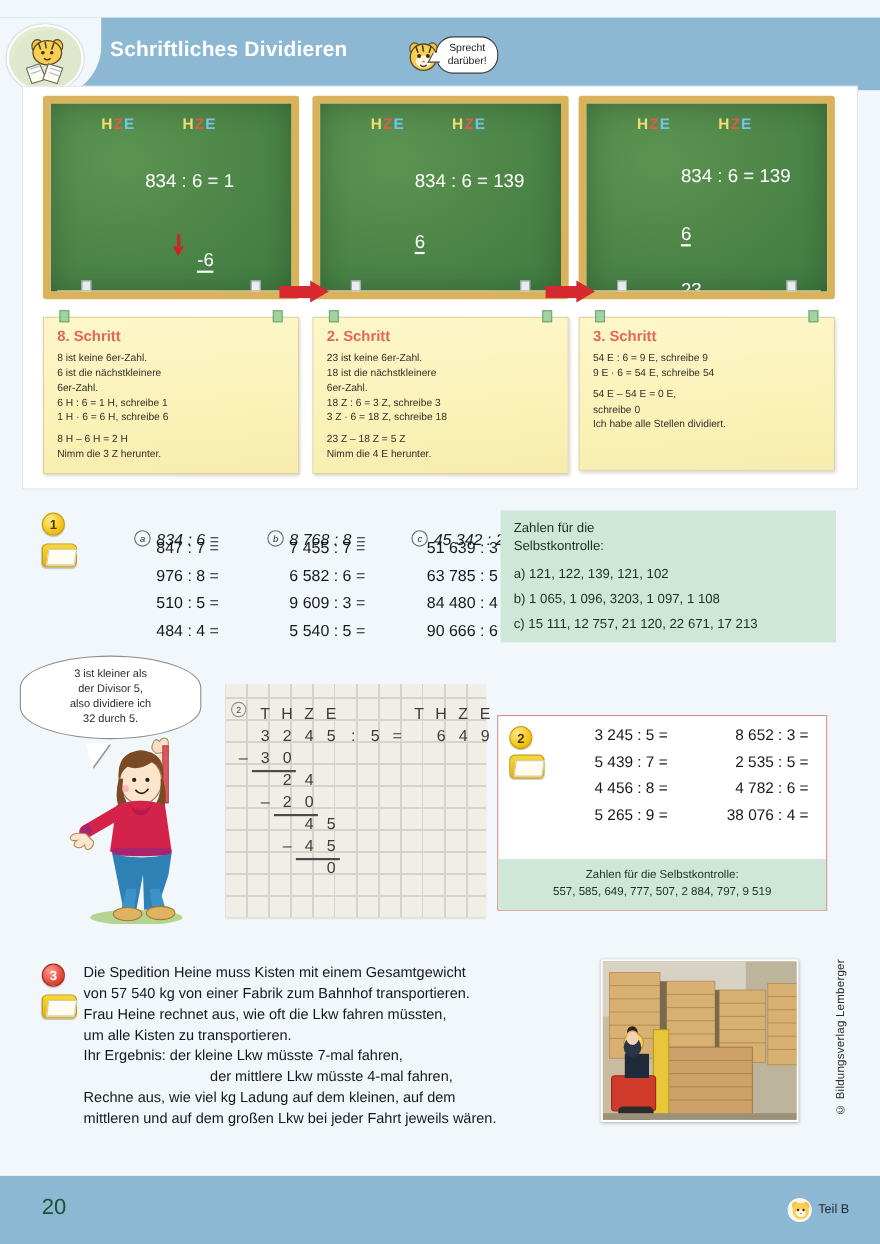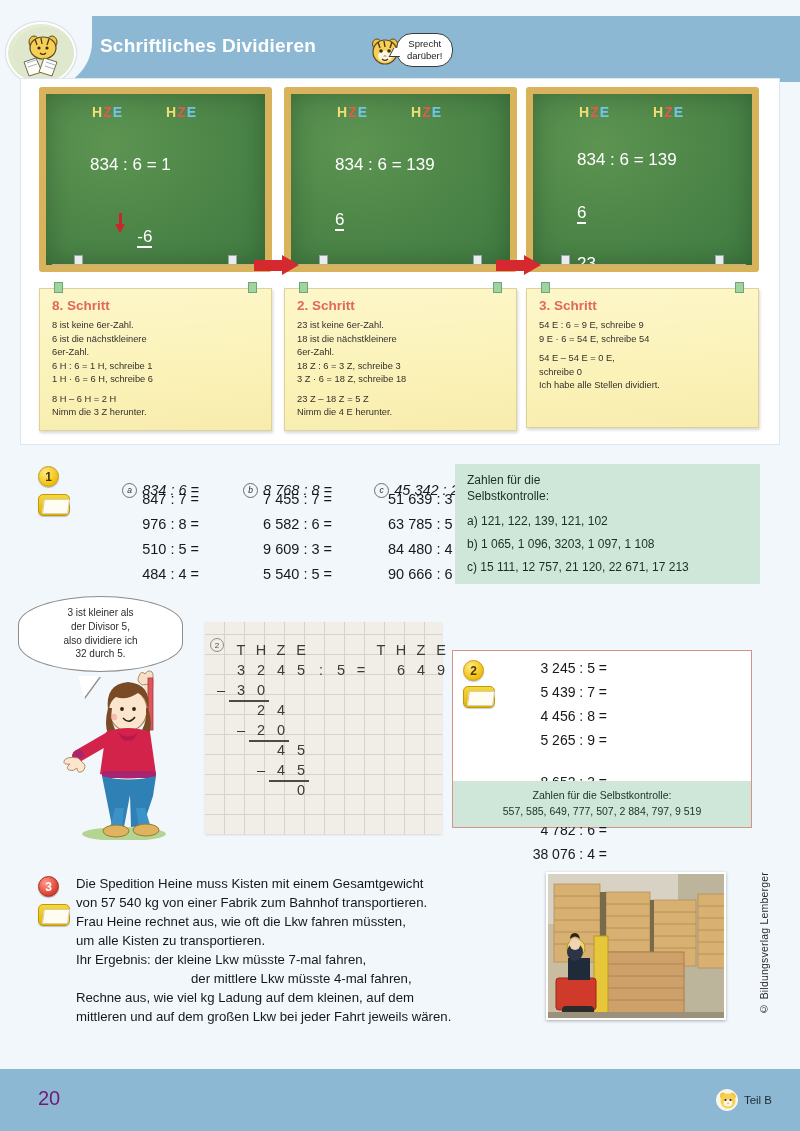--- a/index.html
+++ b/index.html
@@ -77,21 +77,21 @@
   .chalk-clip.l { left:28px; } .chalk-clip.r { right:28px; }
 
   .hze-row { position:absolute; top:10px; left:0; width:100%;
     font-size:14px; font-weight:bold; letter-spacing:1px; }
   .hze { position:absolute; }
   .hze .h { color:#f2dd73; } .hze .z { color:#e2594d; } .hze .e { color:#74c4e8; }
   .hze-a { left:46px; } .hze-b { left:120px; }
 
   .calc { position:absolute; left:44px; top:28px;
     color:#ffffff; font-size:17px; line-height:1.0; white-space:pre; }
-  .calc .ln { position:relative; height:21px; }
+  .calc .ln { position:relative; height:21px;margin-left:42px; }
   .ul { border-bottom:2px solid #ffffff; display:inline-block; padding-bottom:1px; }
   .arrow-down {
     position:absolute; width:0;height:0; border-left:5px solid transparent;
     border-right:5px solid transparent; border-top:9px solid #c8262c;
   }
   .arrow-stem { position:absolute; width:3px; background:#c8262c; }
 
   .red-arrow {
     position:absolute; width:46px; height:20px;
   }
@@ -199,21 +199,21 @@
   }
   .gbar { position:absolute; height:1.6px; background:#4a4a48; }
 
   
   .ex2box {
     position:absolute; left:452px; top:650px; width:300px; height:178px;
     background:#ffffff; border:1px solid #d7908a;
   }
   .ex2-top { position:relative; height:120px; padding:9px 0 0 0; }
   .ex2-marks { position:absolute; left:10px; top:9px; width:30px; }
-  .ex2-cols { position:absolute; left:44px; top:9px; display:flex; gap:18px;flex-direction:column; }
+  .ex2-cols { position:absolute; left:44px; top:9px; display:flex; gap:18px; }
   .ex2-col { width:110px; }
   .ex2-col .eqline { font-size:14px; height:24px; }
   .sol2 {
     position:absolute; left:0; bottom:0; width:100%; height:46px;
     background:#cfe7d8; color:#17321f; text-align:center;
     font-size:10.5px; line-height:1.5; padding-top:7px;
   }
 
   
   .ex3 { position:absolute; left:38px; top:874px; width:510px; }
@@ -232,21 +232,21 @@
     font-size:10.5px; color:#2b2b2b;
     writing-mode:vertical-rl; transform:rotate(180deg);
     letter-spacing:.2px;
   }
 
   
   .footer {
     position:absolute; left:0; bottom:0; width:800px; height:62px;
     background:#8cb8d4;
   }
-  .page-num { position:absolute; left:38px; top:18px; color:#701a75; font-size:20px; }
+  .page-num { position:absolute; left:38px; top:18px; color:#14532d; font-size:20px; }
   .footer-right { position:absolute; right:28px; top:20px; display:flex; align-items:center; gap:6px; }
   .footer-badge {
     width:22px;height:22px;border-radius:50%;
     background:radial-gradient(circle at 45% 40%, #fffdf2 0%, #f7f3df 60%, #e2dcc2 100%);
     border:1px solid #ffffff; overflow:hidden;
   }
   .footer-label { color:#1d2a33; font-size:11.5px; }
 </style>
 </head>
 <body>

